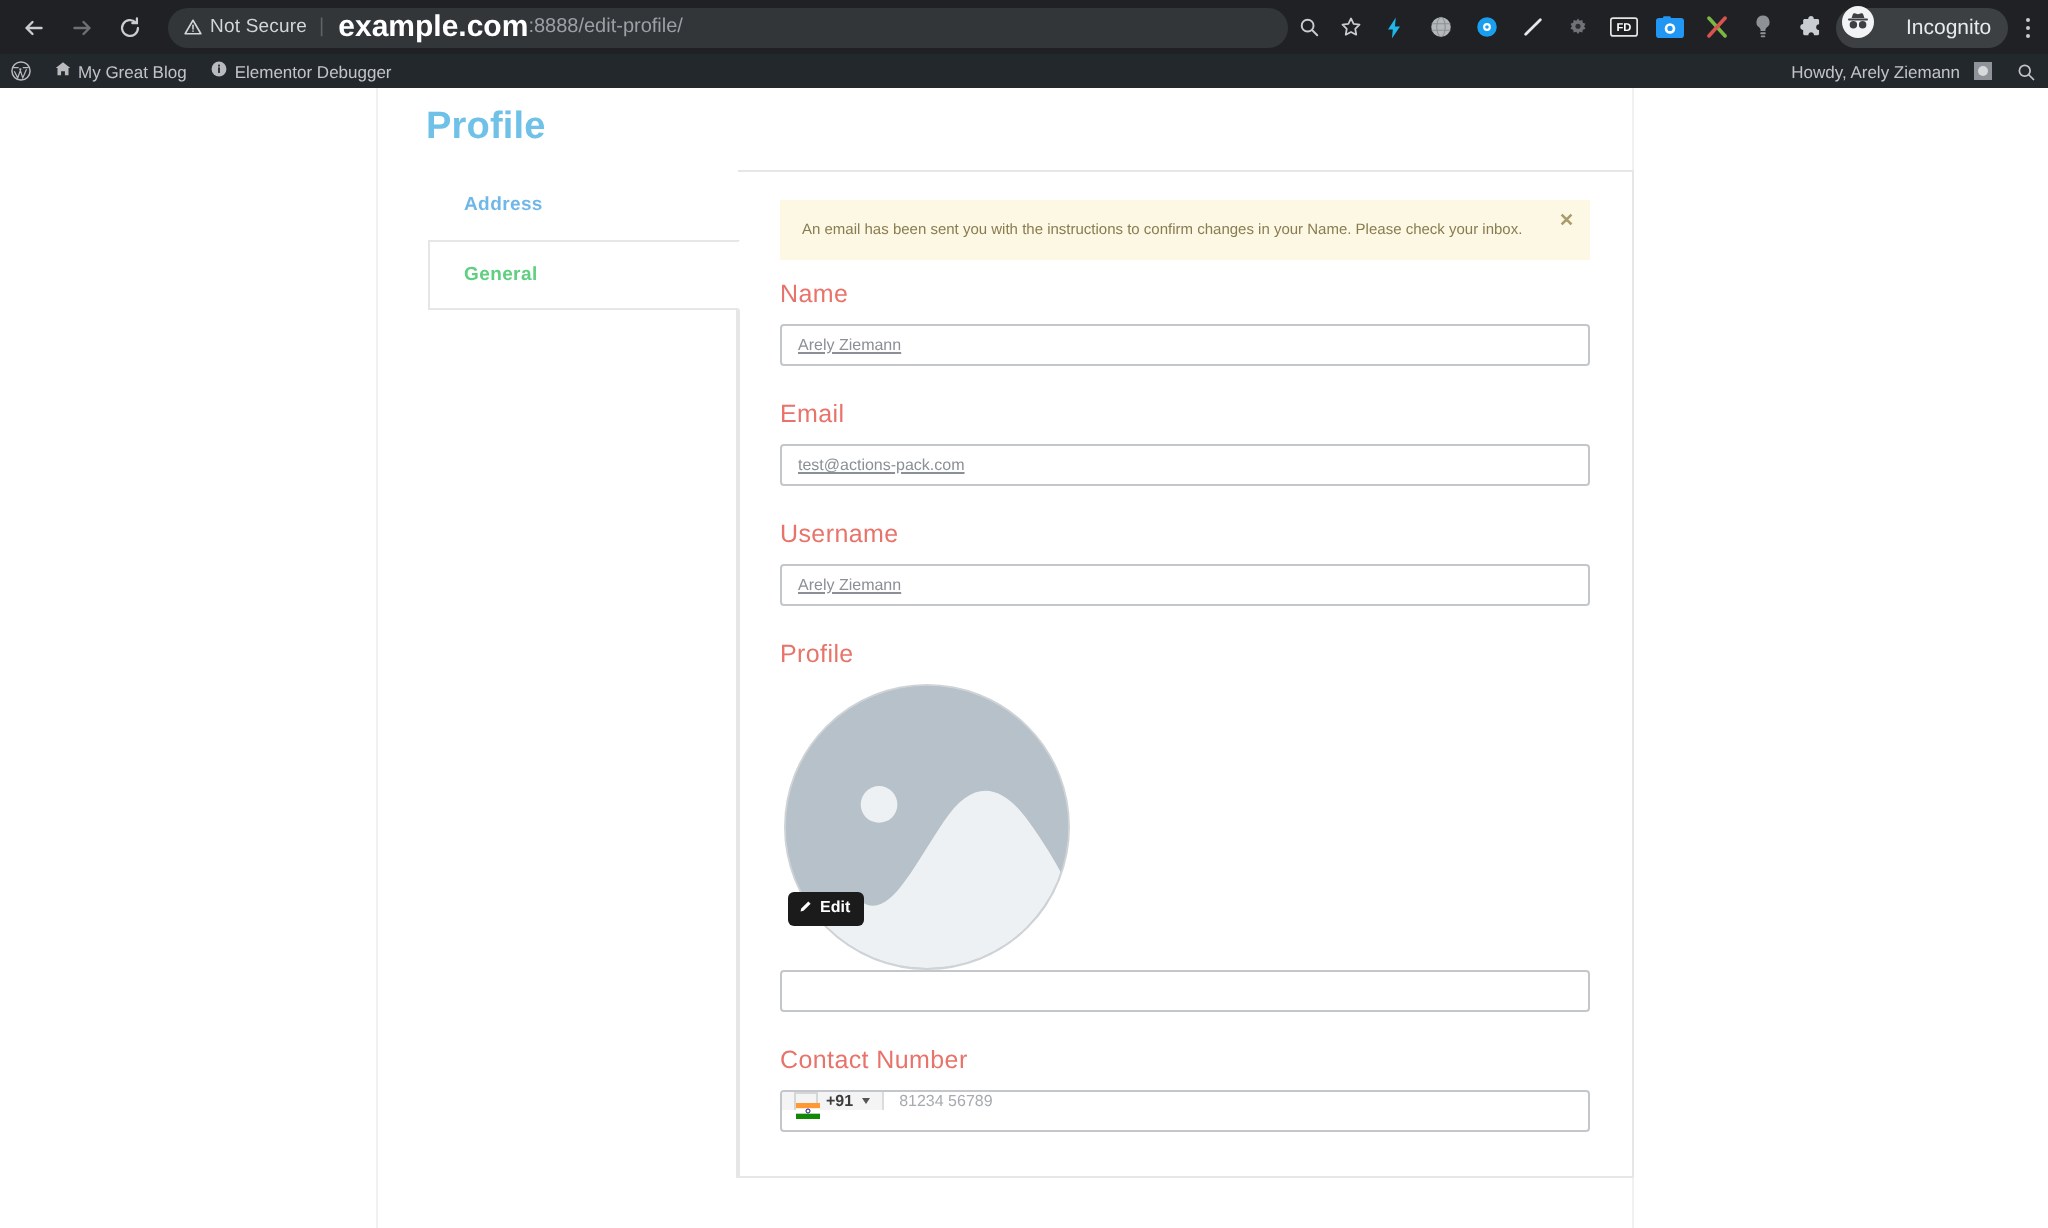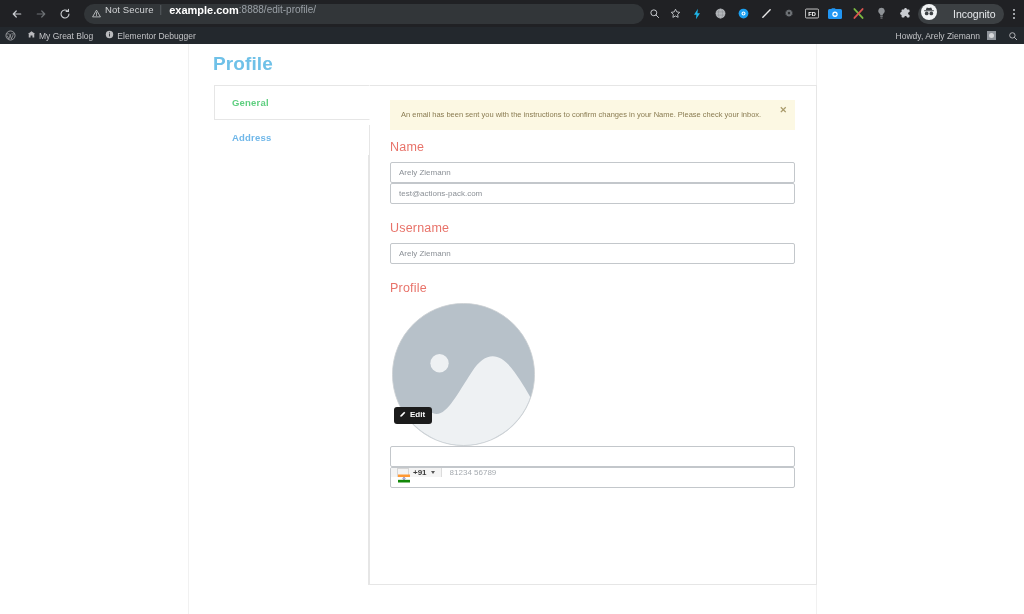--- a/index.html
+++ b/index.html
@@ -26,33 +26,33 @@
     font-size: 13px; line-height: 1;
   }
   .nav-btn.disabled { color: #6d7175; }
   .nav-btn svg { display: block; }
 
   .omnibox {
     margin-left: 8px;
     height: 20px;
     background: #323639;
     border-radius: 10px;
-    display: flex; 
+    display: flex; align-items: center;
     padding: 0 10px 0 8px;
     min-width: 560px;
     flex: 0 0 auto;
   }
   .warn-tri { margin-right: 4px; display:flex; align-items:center; }
   .not-secure {
     color: #d3d5d7; font-size: 9.5px;
     letter-spacing: .1px;
     margin-right: 6px;
   }
   .om-sep { color: #5f6368; margin-right: 7px; font-size: 10px; }
-  .url-host { color: #ffffff; font-size: 11px; font-weight: bold; }
+  .url-host { color: #ffffff; font-size: 15px; font-weight: bold; }
   .url-rest { color: #9aa0a6; font-size: 10px; }
 
   .chrome-right {
     margin-left: auto;
     display: flex; align-items: center;
     padding-right: 4px;
     gap: 1px;
   }
   .omni-icon {
     width: 20px; height: 20px;
@@ -199,20 +199,21 @@
     width: 100%;
     height: 21px;
     border: 1px solid #c3c7cb;
     border-radius: 2px;
     background: #ffffff;
     color: #8b9096;
     font-size: 8px;
     padding: 0 8px;
     font-family: "Liberation Sans", sans-serif;
     outline: none;
+    text-decoration: underline;
   }
   .text-input::placeholder { color: #9aa0a6; }
 
   
   .avatar-block {
     position: relative;
     width: 143px; height: 143px;
     margin: 4px 0 0 2px;
   }
   .avatar-circle {
@@ -450,39 +451,40 @@
 </div>
 
 <div class="page">
   <div class="content-wrap">
 
     <div class="page-title">Profile</div>
 
     <div class="tabs-shell">
 
       <div class="tab-list">
+        <div class="tab inactive">
+          <span>Address</span>
+        </div>
         <div class="tab active">
           <span>General</span>
-        </div>
-        <div class="tab inactive">
-          <span>Address</span>
         </div>
       </div>
 
       <div class="tab-panel">
         <div class="panel-leftline"></div>
 
         <div class="notice">
           <span>An email has been sent you with the instructions to confirm changes in your Name. Please check your inbox.</span>
           <span class="notice-close">✕</span>
         </div>
 
         <div class="field-label">Name</div>
         <input class="text-input" type="text" value="Arely Ziemann" style="">
 
+        <div class="field-label spaced">Email</div>
         <input class="text-input" type="text" value="test@actions-pack.com" style="">
 
         <div class="field-label spaced">Username</div>
         <input class="text-input" type="text" value="Arely Ziemann" style="">
 
         <div class="field-label spaced">Profile</div>
         <div class="avatar-block">
           <div class="avatar-circle">
             <svg viewBox="0 0 100 100" preserveAspectRatio="xMidYMid slice">
               <rect width="100" height="100" fill="#b7c1c9"></rect>
@@ -495,20 +497,21 @@
               <svg width="7" height="7" viewBox="0 0 16 16" fill="#ffffff">
                   <path d="M11.8 1.6l2.6 2.6-8.1 8.1-3.4.8.8-3.4 8.1-8.1z"></path>
                 </svg>
             </span>
             <span>Edit</span>
           </div>
         </div>
 
         <input class="text-input" type="text" value="" style="">
 
+        <div class="field-label spaced">Contact Number</div>
         <div class="phone-row">
           <div class="phone-country">
             <span class="flag">
               <svg width="12" height="9" viewBox="0 0 18 12">
                   <rect width="18" height="4" fill="#ff9933"></rect>
                   <rect y="4" width="18" height="4" fill="#ffffff"></rect>
                   <rect y="8" width="18" height="4" fill="#138808"></rect>
                   <circle cx="9" cy="6" r="1.5" fill="none" stroke="#000080" stroke-width=".7"></circle>
                 </svg>
             </span>

